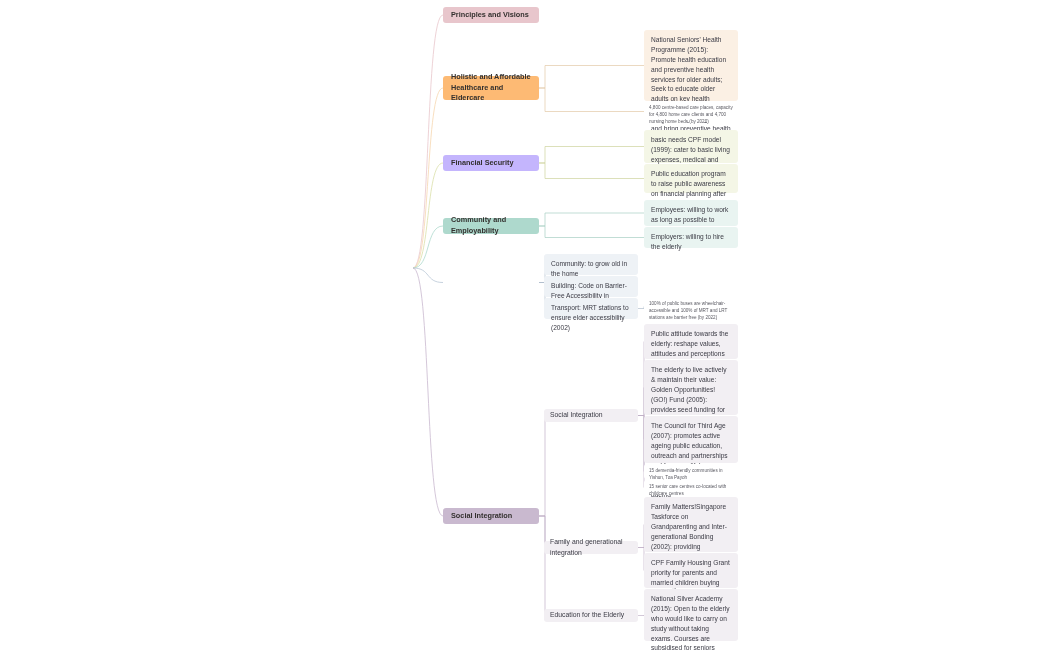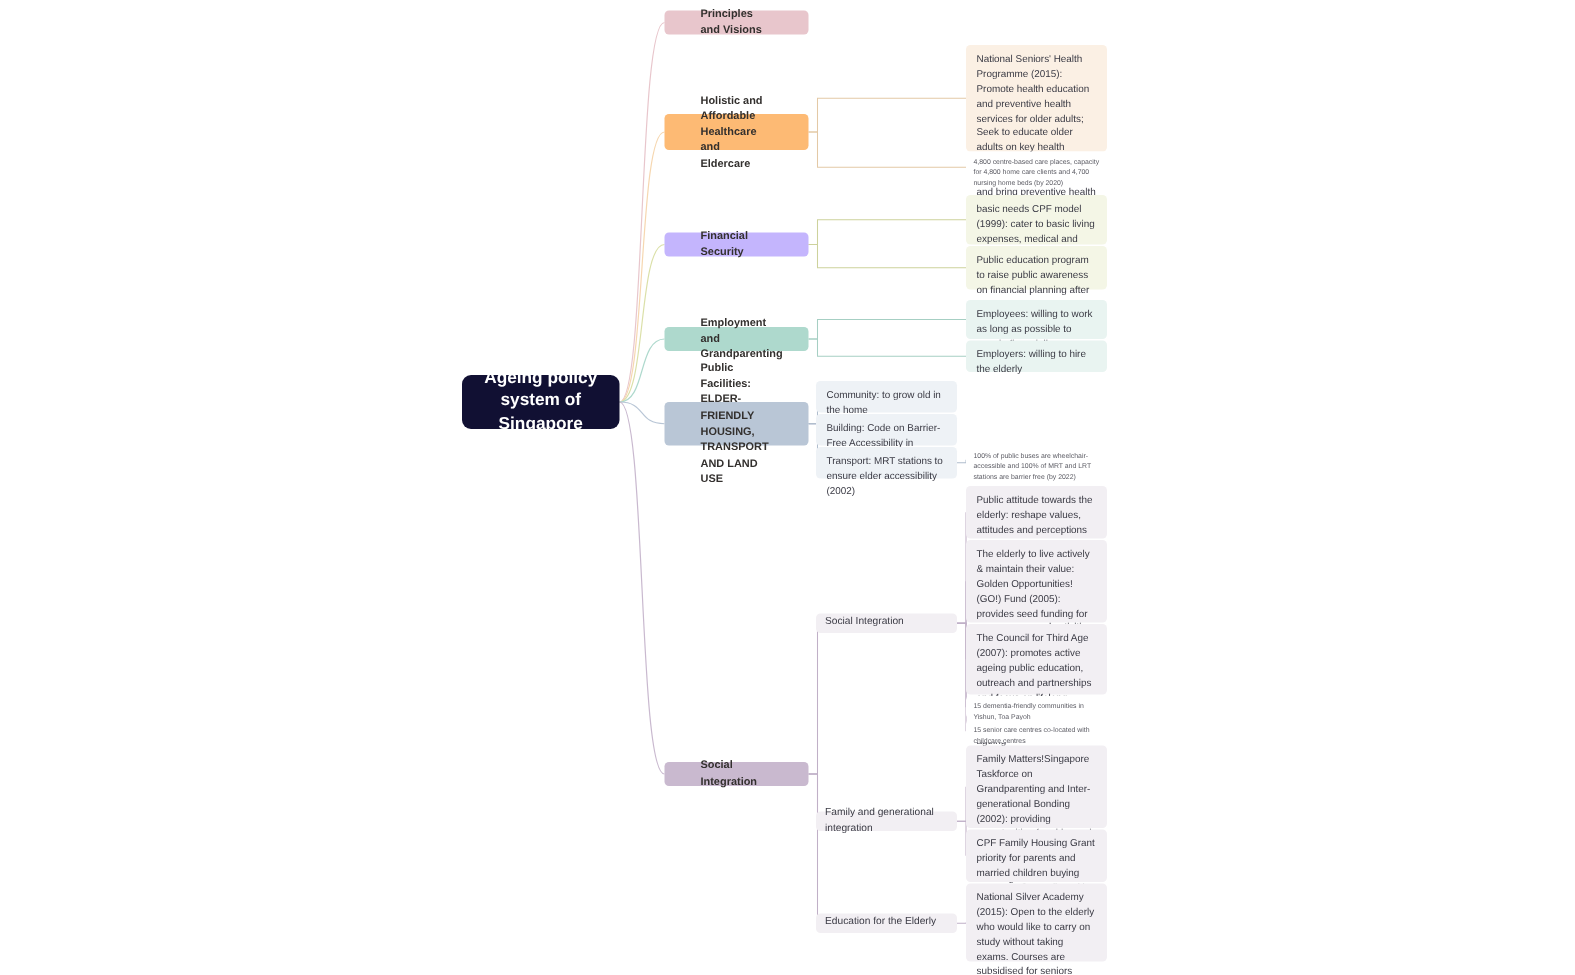--- a/index.html
+++ b/index.html
@@ -24,21 +24,21 @@
     display: flex; align-items: center; justify-content: center;
     padding: 8px 10px;
     border-radius: 6px;
   }
 
   .l1 {
     font-size: 7.3px;
     font-weight: bold;
     line-height: 1.45;
     color: #33302e;
-    padding: 6px 24px;
+    padding: 6px 8px;
     display: flex; align-items: center;
   }
 
   .l2 {
     font-size: 6.6px;
     line-height: 1.5;
     color: #3a3a44;
     padding: 5px 7px;
   }
 
@@ -87,23 +87,20 @@
       <path d="M638,415.5 H644 V341.5 H644" fill="none" stroke="#c0b0c7" stroke-width="0.7"></path>
       <path d="M638,415.5 H644 V387.5 H644" fill="none" stroke="#c0b0c7" stroke-width="0.7"></path>
       <path d="M638,415.5 H644 V439.5 H644" fill="none" stroke="#c0b0c7" stroke-width="0.7"></path>
       <path d="M638,415.5 H644 V471.5 H644" fill="none" stroke="#c0b0c7" stroke-width="0.7"></path>
       <path d="M638,415.5 H644 V487.5 H644" fill="none" stroke="#c0b0c7" stroke-width="0.7"></path>
       <path d="M638,547.5 H644 V524.5 H644" fill="none" stroke="#c0b0c7" stroke-width="0.7"></path>
       <path d="M638,547.5 H644 V570.5 H644" fill="none" stroke="#c0b0c7" stroke-width="0.7"></path>
       <path d="M638,615.5 H644 V615 H644" fill="none" stroke="#c0b0c7" stroke-width="0.7"></path>
     </svg>
 
-  <div class="node root" style="left:308px; top:250px; width:105px; height:36px;">
-    <span>Ageing policy system of Singapore</span>
-  </div>
 
   <div class="node l1" style="left:443px; top:7px; width:96px; height:16px; background:#e8c6cc;">
     <span>Principles and Visions</span>
   </div>
 
   <div class="node l1" style="left:443px; top:76px; width:96px; height:24px; background:#fdba74;">
     <span>Holistic and Affordable Healthcare and Eldercare</span>
   </div>
   <div class="node l2" style="left:644px; top:30px; width:94px; height:71px; background:#fbf0e4;">
     <span>National Seniors' Health Programme (2015): Promote health education and preventive health services for older adults; Seek to educate older adults on key health issues, encourage them to adopt healthy living habits and bring preventive health services to their doorstep.</span>
@@ -116,32 +113,29 @@
     <span>Financial Security</span>
   </div>
   <div class="node l2" style="left:644px; top:130px; width:94px; height:33px; background:#f4f6e6;">
     <span>basic needs CPF model (1999): cater to basic living expenses, medical and housing needs in old age</span>
   </div>
   <div class="node l2" style="left:644px; top:164px; width:94px; height:29px; background:#f4f6e6;">
     <span>Public education program to raise public awareness on financial planning after retirement</span>
   </div>
 
   <div class="node l1" style="left:443px; top:218px; width:96px; height:16px; background:#aed9cd;">
-    <span>Employment and Grandparenting</span>
+    <span>Community and Employability</span>
   </div>
   <div class="node l2" style="left:644px; top:200px; width:94px; height:26px; background:#e9f4f1;">
     <span>Employees: willing to work as long as possible to remain financially independent</span>
   </div>
   <div class="node l2" style="left:644px; top:227px; width:94px; height:21px; background:#e9f4f1;">
     <span>Employers: willing to hire the elderly</span>
   </div>
 
-  <div class="node l1" style="left:443px; top:268px; width:96px; height:29px; background:#b9c6d6;">
-    <span>Public Facilities: ELDER-FRIENDLY HOUSING, TRANSPORT AND LAND USE</span>
-  </div>
   <div class="node l2" style="left:544px; top:254px; width:94px; height:21px; background:#eef2f6;">
     <span>Community: to grow old in the home</span>
   </div>
   <div class="node l2" style="left:544px; top:276px; width:94px; height:21px; background:#eef2f6;">
     <span>Building: Code on Barrier-Free Accessibility in Buildings (1990)</span>
   </div>
   <div class="node l2" style="left:544px; top:298px; width:94px; height:21px; background:#eef2f6;">
     <span>Transport: MRT stations to ensure elder accessibility (2002)</span>
   </div>
   <div class="node note" style="left:644px; top:297px; width:94px; height:19px;">

